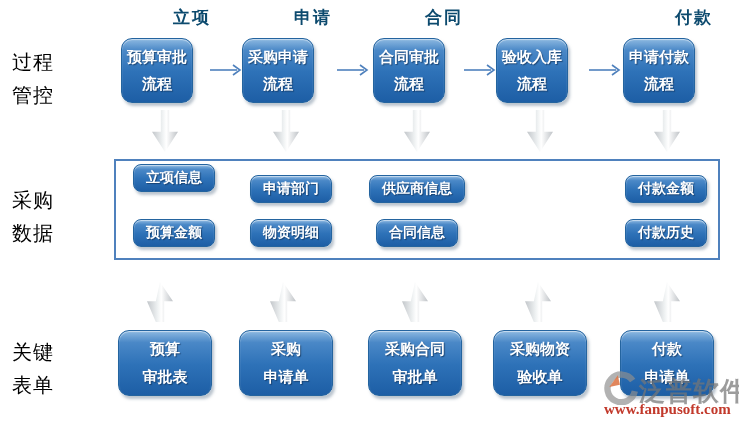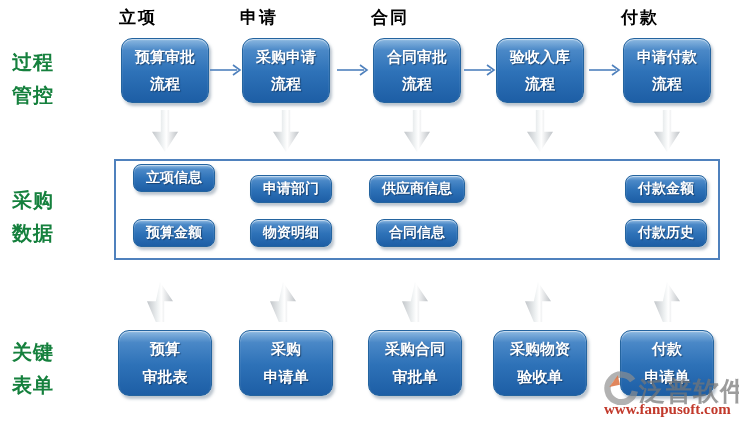--- a/index.html
+++ b/index.html
@@ -10,40 +10,40 @@
   .canvas {
     position:relative;
     width:739px; height:424px;
     background:#ffffff;
     overflow:hidden;
   }
 
   
   .stage-header {
     position:absolute; top:6px; width:92px;
-    text-align:left;
+    text-align:right;
     font-size:17px; font-weight:bold;
-    color:#000000;
+    color:#0c4a6e;
     letter-spacing:2px;
   }
 
   
   .bluebox {
     background: linear-gradient(180deg, #8db9e1 0%, #4a88c7 18%, #2e72b8 52%, #1d5ea5 100%);
     border:1px solid #24649f;
     box-shadow: 2px 3px 3px rgba(130,148,166,0.55), inset 0 1px 1px rgba(255,255,255,0.55);
     color:#ffffff;
     font-weight:bold;
     text-shadow: 1px 1px 1px rgba(15,45,80,0.65);
     display:flex; flex-direction:column;
     align-items:center; justify-content:center;
   }
   .pbox {
     position:absolute; top:38px;
-    width:88px; height:65px;
+    width:72px; height:65px;
     border-radius:11px;
     font-size:15px; line-height:1.75;
   }
   .fbox {
     position:absolute; top:330px;
     width:94px; height:66px;
     border-radius:11px;
     font-size:15px; line-height:1.85;
   }
   .sbox {
@@ -78,22 +78,22 @@
     position:absolute;
     left:114px; top:159px;
     width:606px; height:101px;
     border:2px solid #4f81bd;
     background:transparent;
   }
 
   
   .side-label {
     position:absolute; left:12px; width:70px;
-    font-size:20px; font-weight:bold;
-    color:#15803d;
+    font-size:20px; font-weight:normal;
+    color:#000000;
     line-height:33px;
     letter-spacing:1px;
   }
   .side-label span { display:block; }
 
   
   .watermark-logo { position:absolute; left:604px; top:371px; width:34px; height:34px; opacity:0.85; }
   .watermark-brand {
     position:absolute; left:639px; top:374px;
     font-size:26px; font-weight:bold;

